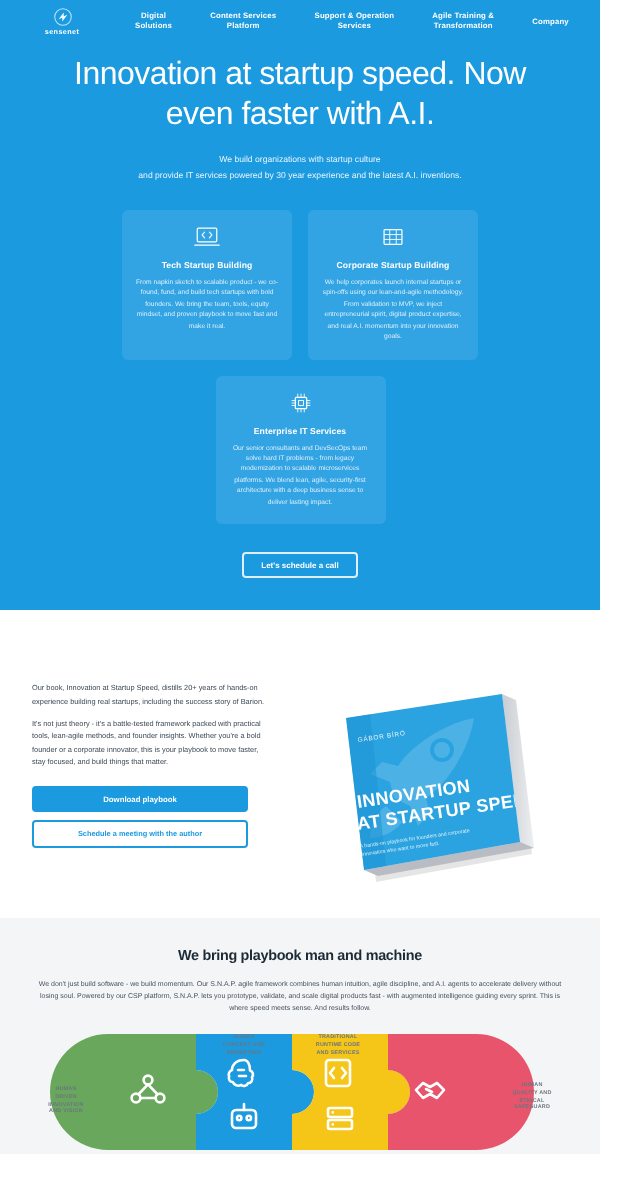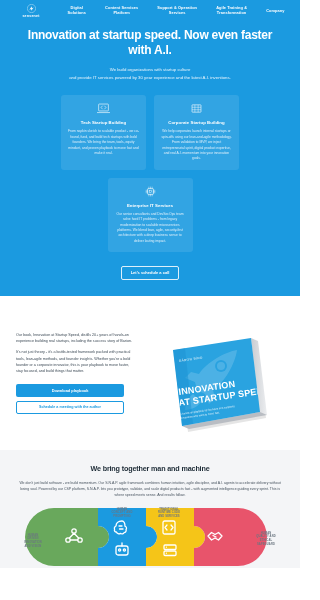--- a/index.html
+++ b/index.html
@@ -21,22 +21,22 @@
   .logo-text { font-size:3.6px; font-weight:700; color:#fff; letter-spacing:.2px; margin-top:.5px; }
   .nav { flex:1; display:flex; align-items:center; justify-content:space-around; padding-left:4px;}
   .nav-item {
     font-size:3.9px; line-height:1.25; color:#ffffff; text-align:center;
     font-weight:600; letter-spacing:.08px; cursor:pointer; white-space:pre-line;
   }
 
   
   .hero { background:#1b9ae0; padding:6px 14px 16px; }
   .hero h1 {
-    font-size:12px; line-height:1.22; color:#fff; text-align:center;
-    font-weight:700; letter-spacing:-.25px; padding:0 6px;
+    font-size:16px; line-height:1.22; color:#fff; text-align:center;
+    font-weight:400; letter-spacing:-.25px; padding:0 6px;
   }
   .hero-sub {
     margin-top:9px; font-size:4.3px; line-height:1.75; color:#e8f5fd;
     text-align:center; font-weight:500;
   }
 
   
   .cards { margin-top:14px; display:flex; gap:8px; justify-content:center; }
   .card {
     background:rgba(255,255,255,0.10);
@@ -225,21 +225,21 @@
               <text x="21" y="83" transform="rotate(-8.3 21 83)" font-family="Liberation Sans, sans-serif" font-size="2.6" fill="#ffffff" opacity=".85">A hands-on playbook for founders and corporate</text>
               <text x="22" y="87" transform="rotate(-8.3 22 87)" font-family="Liberation Sans, sans-serif" font-size="2.6" fill="#ffffff" opacity=".85">innovators who want to move fast.</text>
             </g>
           </svg>
         </div>
       </div>
     </div>
   </div>
 
   <div class="mm">
-    <h2>We bring together man and machine</h2>
+    <h2>We bring playbook man and machine</h2>
     <div class="mm-p">We don't just build software - we build momentum. Our S.N.A.P. agile framework combines human intuition, agile discipline, and A.I. agents to accelerate delivery without losing soul. Powered by our CSP platform, S.N.A.P. lets you prototype, validate, and scale digital products fast - with augmented intelligence guiding every sprint. This is where speed meets sense. And results follow.</div>
 
     <div class="puzzle">
       <svg width="272" height="62" viewBox="0 0 272 62" style="display:block;margin:6px auto 0;">
 
         <path d="M40 2 h44 v18 a6 6 0 0 1 0 22 v18 H40 a26 26 0 0 1 0 -58 Z" fill="#69a85c"></path>
 
         <path d="M84 2 h48 v18 a6 6 0 0 1 0 22 v18 H84 v-18 a6 6 0 0 0 0 -22 Z" fill="#1b9ae0"></path>
 
         <path d="M132 2 h48 v18 a6 6 0 0 1 0 22 v18 h-48 v-18 a6 6 0 0 0 0 -22 Z" fill="#f5c518"></path>

